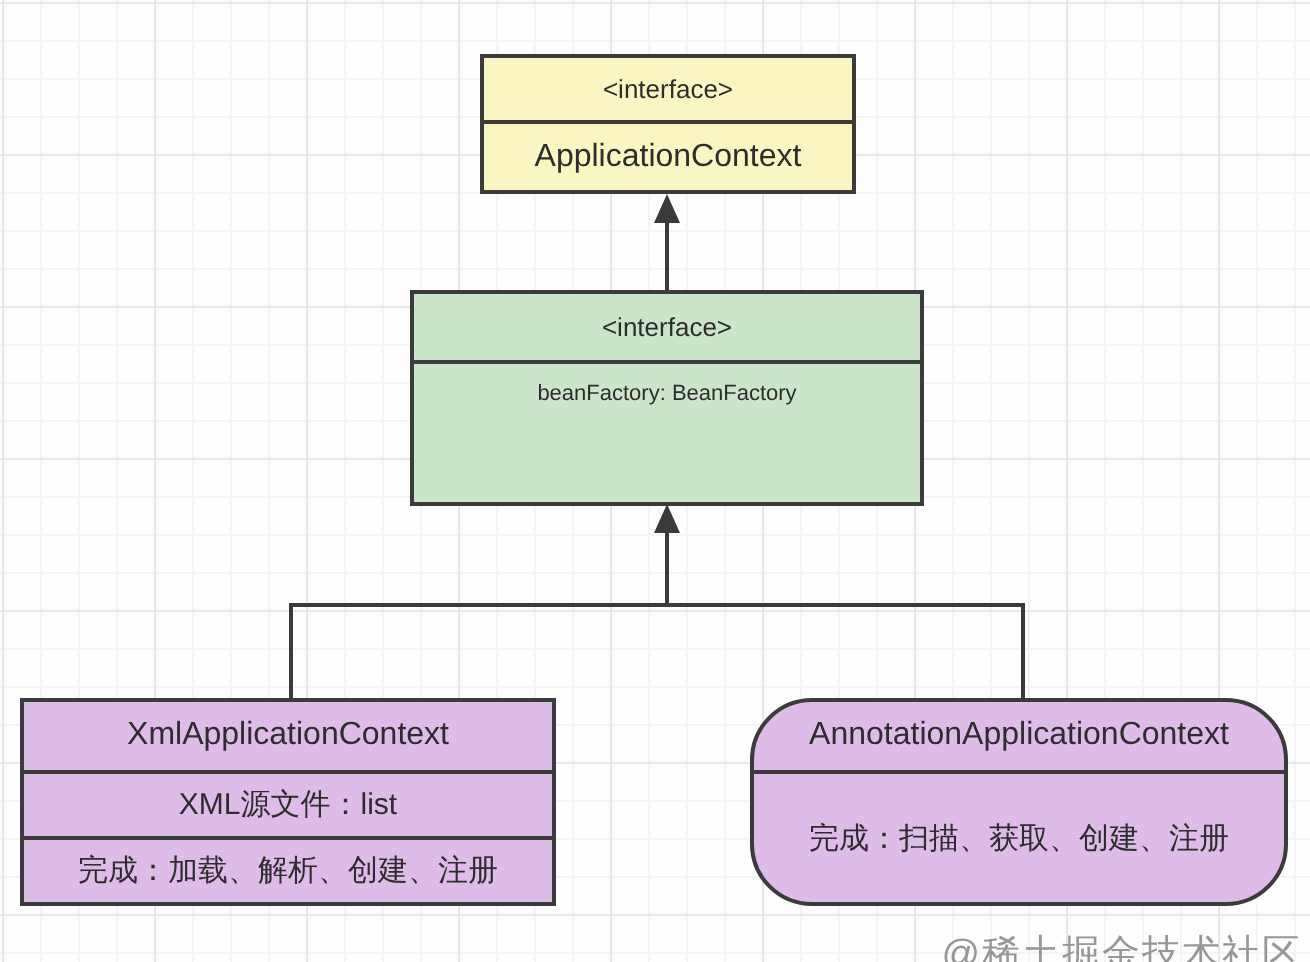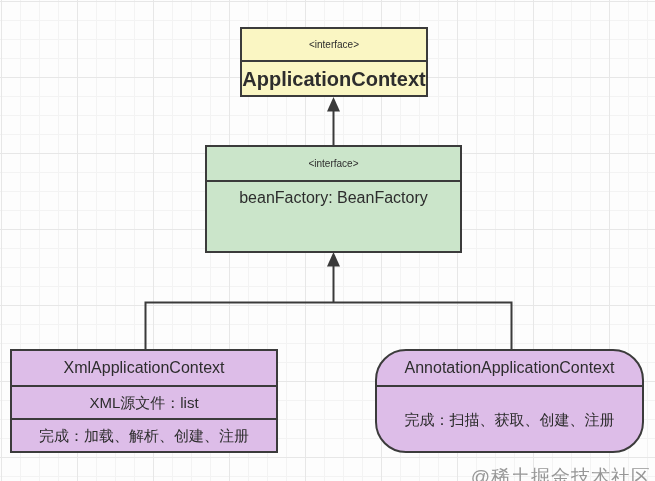--- a/index.html
+++ b/index.html
@@ -35,36 +35,36 @@
     display: flex;
     flex-direction: column;
     color: #2d2d2d;
   }
   .node .row {
     box-sizing: border-box;
     display: flex;
     align-items: center;
     justify-content: center;
     text-align: center;
-    font-size: 10px;
+    font-size: 13px;
     line-height: 1;
     white-space: nowrap;
   }
   .node .row + .row { border-top: 2px solid #3b3b3b; }
-  .node .row.name { font-weight: bold; font-size: 20px; }
+  .node .row.name { font-weight: normal; font-size: 16px; }
   .node.yellow { background: #faf6c3; left: 240px; top: 27px;  width: 188px; height: 70px; }
   .node.green  { background: #cbe5ca; left: 205px; top: 145px; width: 257px; height: 108px; }
   .node.purple { background: #ddbde8; top: 349px; height: 104px; }
   .node.purple.left  { left: 10px;  width: 268px; }
   .node.purple.right { left: 375px; width: 269px; border-radius: 31px; }
   .yellow .row.stereo { height: 31px; }
   .yellow .row.name   { flex: 1; }
   .green .row.stereo  { height: 33px; }
   .green .row.name    { flex: 1; }
-  .green .row.field   { height: 33px; font-size: 16px; }
+  .green .row.field   { height: 33px; font-size: 11px; }
   .purple .row.title  { height: 34px; font-size: 16px; }
   .purple .row.field,
   .purple .row.note   { flex: 1; font-size: 15px; }
   .watermark {
     position: absolute;
     right: 4px;
     top: 464px;
     font-size: 19px;
     color: rgba(125, 125, 125, 0.8);
     letter-spacing: 1px;

